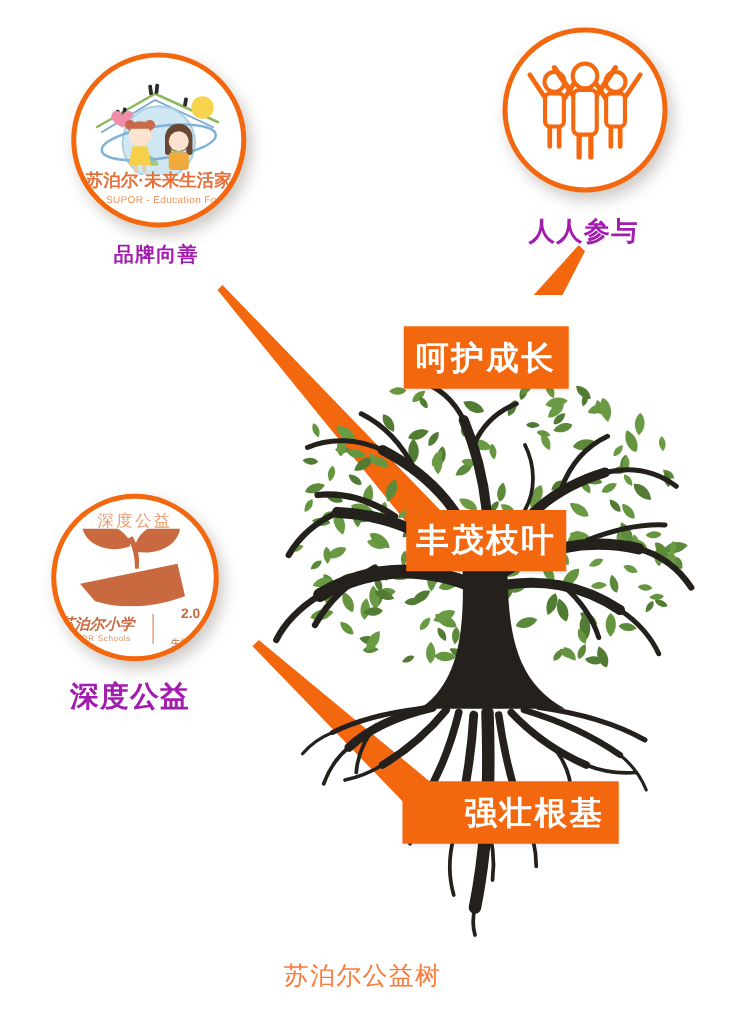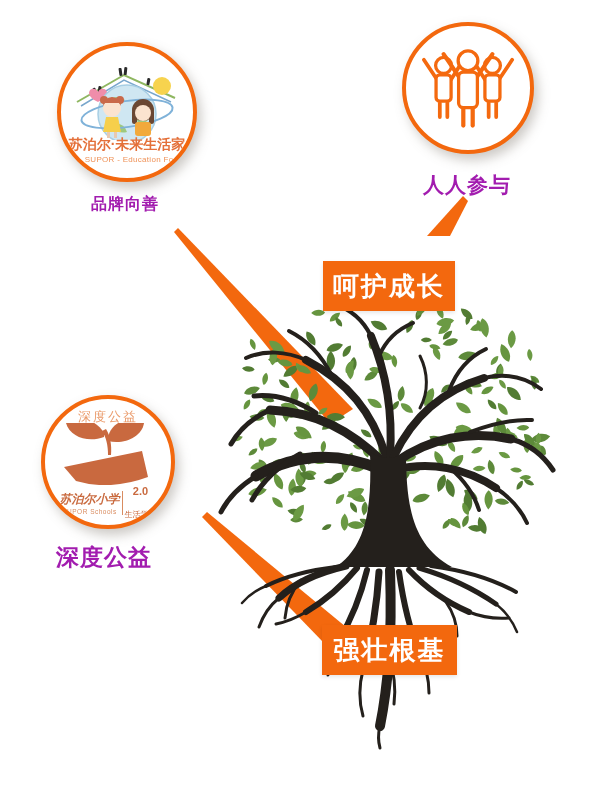--- a/index.html
+++ b/index.html
@@ -18,37 +18,37 @@
   #brand-label{left:45px;top:194px;width:160px;font-size:16px;}
   #participation-label{left:387px;top:171px;width:160px;font-size:21px;}
   #depth-label{left:24px;top:542px;width:160px;font-size:23px;}
 
   
   .badge{position:absolute;background:#f3680e;color:#ffffff;font-weight:700;
     display:flex;align-items:center;justify-content:center;letter-spacing:2px;
     box-shadow:0 2px 4px rgba(0,0,0,.10);}
   #badge-care{left:323px;top:233px;width:132px;height:50px;font-size:26px;margin-top:28px;}
   #badge-branches{left:325px;top:408px;width:128px;height:49px;font-size:26px;}
-  #badge-roots{left:322px;top:625px;width:135px;height:50px;font-size:26px;}
+  #badge-roots{left:322px;top:625px;width:135px;height:50px;font-size:26px;padding-left:38px;}
 
   
   #art{position:absolute;left:0;top:0;z-index:0;}
   .badge,.node-circle,.node-label{z-index:2;}
 
   
   .brand-title{position:absolute;left:0;top:90px;width:100%;text-align:center;
     font-size:14px;font-weight:700;color:#e4703a;white-space:nowrap;}
   .brand-subtitle{position:absolute;left:0;top:109px;width:100%;text-align:right;
     font-size:8px;color:#ef9258;letter-spacing:.3px;white-space:nowrap;}
 
   
   .depth-top{position:absolute;left:0;top:9px;width:100%;text-align:center;
     font-size:13px;color:#ea9a6a;letter-spacing:2px;}
   .depth-bottom{position:absolute;left:0;top:86px;width:100%;display:flex;
-    justify-content:center;align-items:center;gap:2px;}
+    justify-content:center;align-items:center;gap:14px;}
   .depth-school{text-align:center;color:#c96a3f;}
   .depth-school .cn{font-size:12px;font-weight:700;font-style:italic;}
   .depth-school .en{font-size:6.5px;color:#d98c60;letter-spacing:.5px;}
   .depth-div{width:1px;height:24px;background:#d98c60;}
   .depth-version{text-align:center;color:#c96a3f;}
   .depth-version .num{font-size:11px;font-weight:700;}
   .depth-version .sub{font-size:8px;margin-top:12px;}
 
   
   #footer-title{position:absolute;left:190px;top:767px;width:200px;text-align:center;
@@ -389,20 +389,21 @@
           <path d="M61 89 L61 106" stroke-width="4.5" fill="none"></path>
           <path d="M71 89 L71 106" stroke-width="4.5" fill="none"></path>
         </g>
       </g>
     </svg>
   </div>
   <div class="node-label" id="participation-label">人人参与</div>
 
   <div class="badge" id="badge-care">呵护成长</div>
 
+  <div class="badge" id="badge-branches">丰茂枝叶</div>
 
   <div class="node-circle" id="depth-circle">
     <div class="depth-top">深度公益</div>
     <svg width="100" height="62" viewBox="0 0 100 62" style="position:absolute;left:13px;top:24px;">
       <g fill="#c9693f">
         <path d="M6 44 L84 28 L90 54 Q52 68 18 58 Z"></path>
         <path d="M50 32 C50 22 48 14 44 8 l4 -2 C52 12 54 22 53 32 Z"></path>
         <path d="M46 10 C38 -4 20 -8 8 0 C12 14 30 20 46 14 Z"></path>
         <path d="M50 8 C54 -8 72 -14 86 -6 C84 8 66 16 50 12 Z" transform="translate(0 6)"></path>
       </g>
@@ -416,13 +417,14 @@
       <div class="depth-version">
         <div class="num">2.0</div>
         <div class="sub">生活学校</div>
       </div>
     </div>
   </div>
   <div class="node-label" id="depth-label">深度公益</div>
 
   <div class="badge" id="badge-roots">强壮根基</div>
 
+  <div id="footer-title">苏泊尔公益树</div>
 </div>
 
 </body></html>

